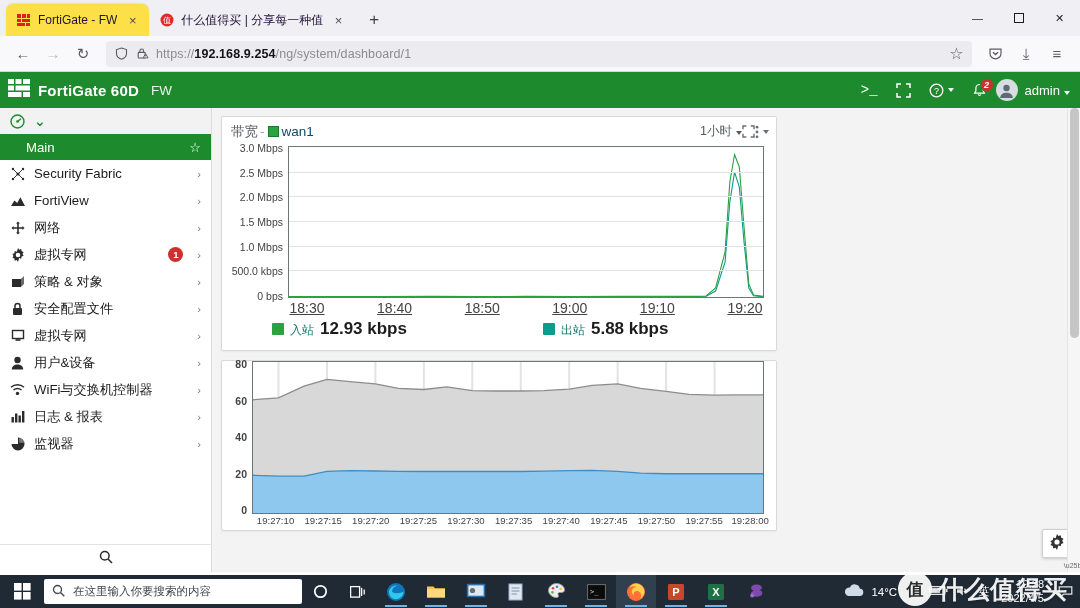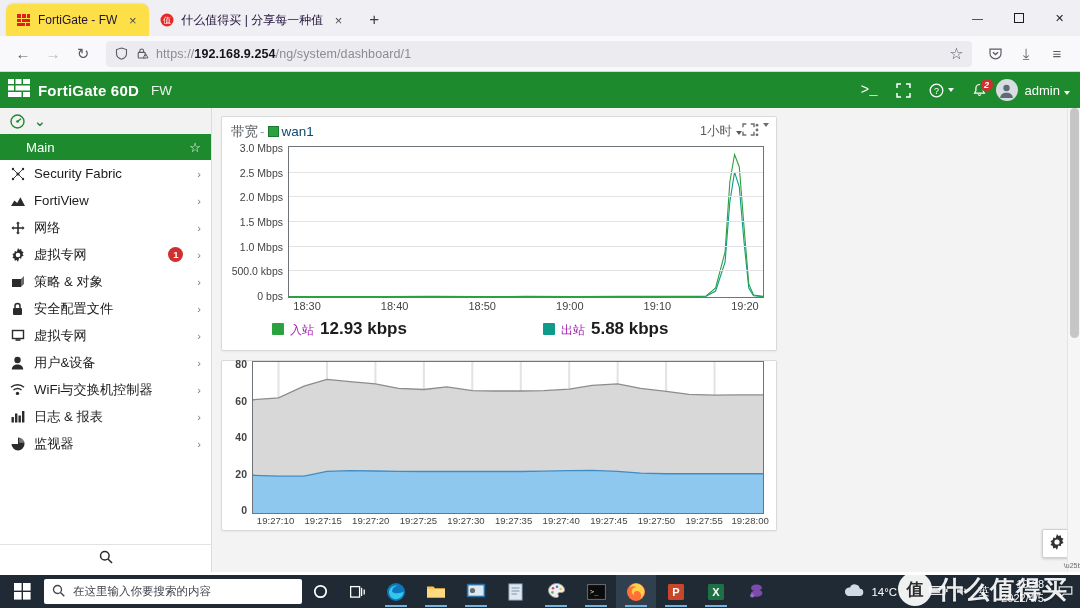--- a/index.html
+++ b/index.html
@@ -89,39 +89,39 @@
   
   .main { flex: 1 1 auto; padding: 8px 10px 8px 9px; overflow: hidden; position: relative; }
   .widget { background: #fff; border: 1px solid #d9d9d9; border-radius: 2px;
     box-shadow: 0 1px 2px rgba(0,0,0,.05); margin-bottom: 9px; width: 556px; }
   .w-head { height: 29px; display: flex; align-items: center; padding: 0 7px 0 9px; gap: 5px; }
   .w-title { font-size: 13.5px; color: #555a5e; white-space: nowrap; }
   .w-title .sep { color: #9aa0a4; margin: 0 2px; }
   .w-iface-ico { display:inline-block; width:11px; height:11px; background:#2aa23f;
     border:1px solid #1c7a30; vertical-align:-1px; margin: 0 3px 0 1px; }
   .w-iface { color: #0c4a6e; }
-  .w-head-right { margin-left: auto; display: flex; align-items: flex-start; }
+  .w-head-right { margin-left: auto; display: flex; align-items: center; }
   .w-period { font-size: 12.5px; color: #555a5e; white-space: nowrap; }
   .w-icobtn { color: #6a6f73; font-size: 12px; display:flex; align-items:center; }
 
   
   .bw-body { padding: 0 12px 2px 8px; }
   .bw-chart { display: flex; height: 152px; }
   .yaxis { width: 58px; position: relative; flex: 0 0 58px; }
   .yaxis .ytick { position: absolute; right: 5px; font-size: 10.5px; color: #444; transform: translateY(-50%);
     white-space: nowrap; }
   .plot { flex: 1 1 auto; position: relative; border: 1px solid #6f7479; background: #fff; }
   .plot .gl { position: absolute; left: 0; right: 0; height: 1px; background: #e3e3e3; }
   .xaxis { height: 17px; margin-left: 58px; position: relative; }
-  .xaxis .xtick { position: absolute; font-size: 11px; color: #444; transform: translateX(-50%);
-    top: 2px; white-space: nowrap; }
+  .xaxis .xtick { position: absolute; font-size: 14px; color: #444; transform: translateX(-50%);
+    top: 2px; white-space: nowrap; text-decoration: underline; }
   .legend { display: flex; align-items: center; padding: 4px 0 9px 42px; gap: 8px;}
   .legend-item { display: flex; align-items: baseline; gap: 6px; }
   .lg-sw { width: 12px; height: 12px; border-radius: 1px; align-self: center; }
-  .lg-name { font-size: 12px; color: #a21caf; }
+  .lg-name { font-size: 12px; color: #0f766e; }
   .lg-val { font-size: 17px; font-weight: 700; color: #1c1c1c; }
   .legend-gap { width: 120px; }
 
   
   .ss-body { padding: 0 12px 0 8px; }
   .ss-chart { display: flex; height: 153px; }
   .ss-y { width: 22px; position: relative; flex: 0 0 22px; }
   .ss-y .ytick { position: absolute; right: 5px; font-size: 10.5px; color: #444; transform: translateY(-50%); font-weight: bold; }
   .ss-x { height: 16px; margin-left: 22px; position: relative; }
   .ss-x .xtick { position: absolute; font-size: 9.6px; color: #444; transform: translateX(-50%); top: 1px;

